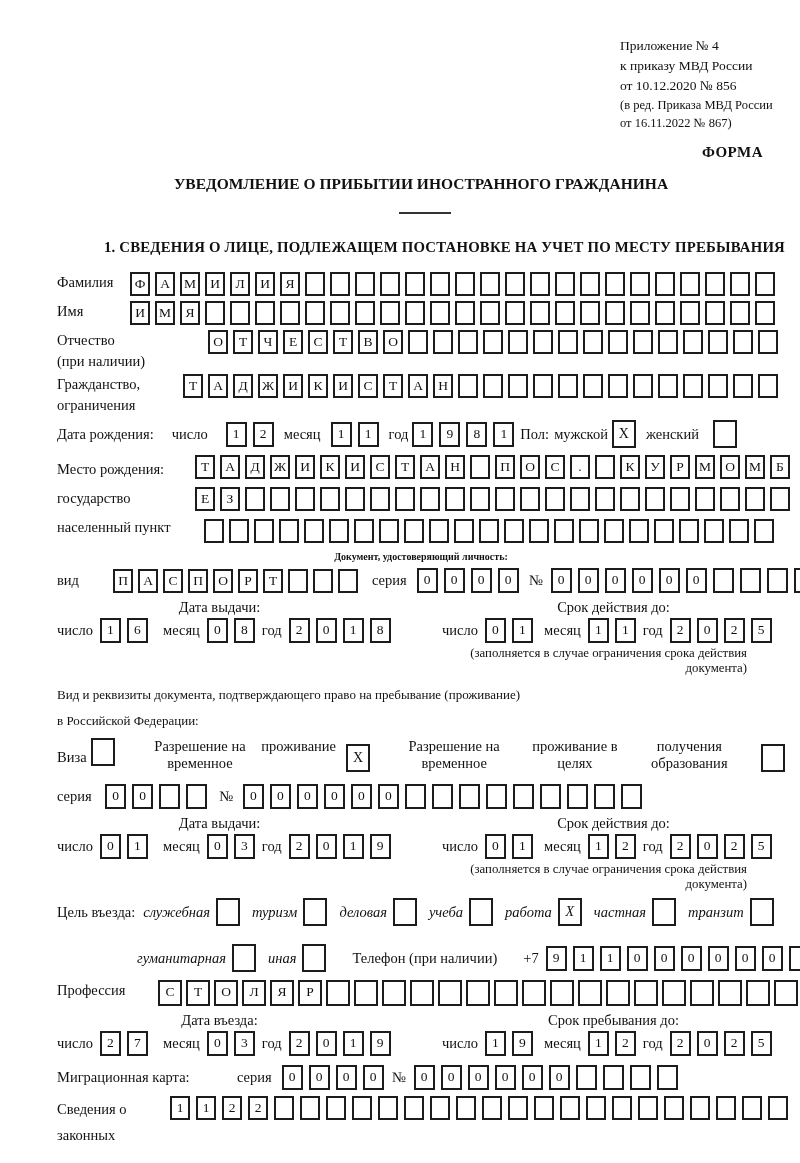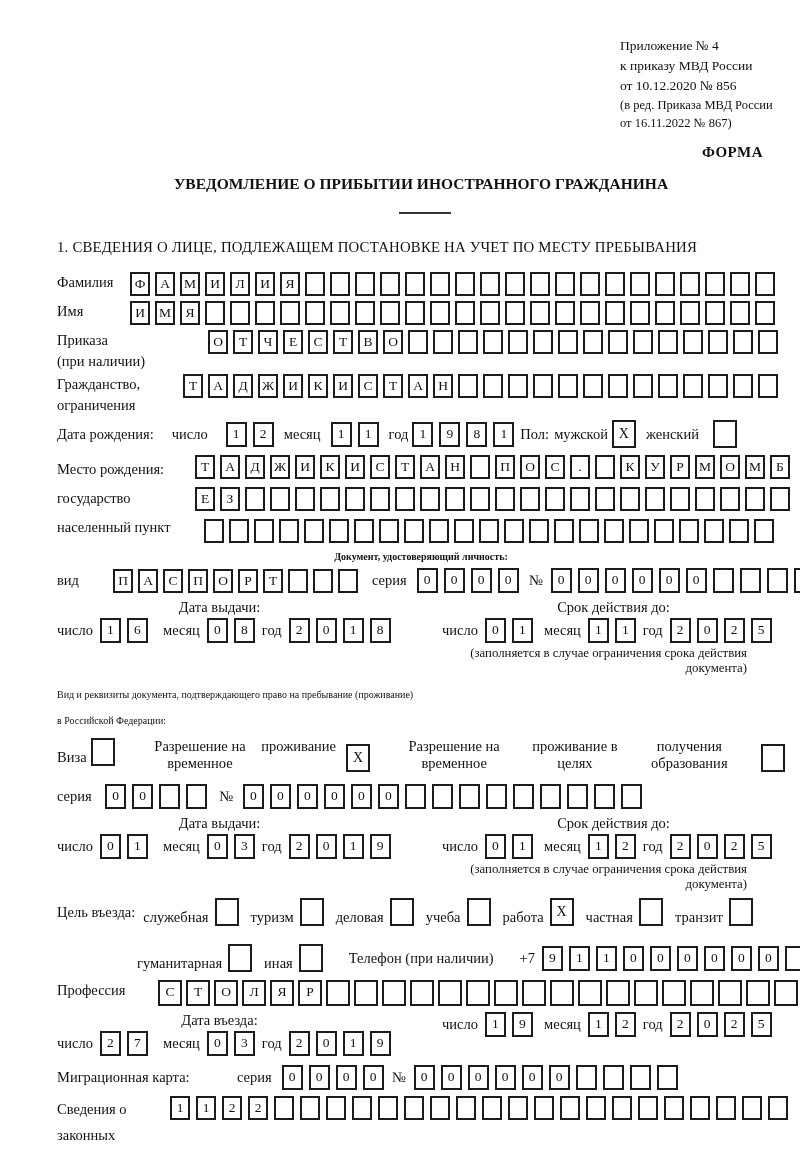--- a/index.html
+++ b/index.html
@@ -6,21 +6,21 @@
   body{
     width:800px;height:1163px;overflow:hidden;background:#fff;color:#111;
     font-family:"Liberation Serif","DejaVu Serif",serif;
   }
   .page{padding:36px 15px 10px 57px;position:relative;}
   .appendix{margin-left:563px;font-size:13.5px;line-height:20px;}
   .appendix .sub{font-size:12.5px;line-height:18px;}
   .forma{text-align:right;padding-right:22px;font-weight:bold;font-size:15px;margin-top:12px;letter-spacing:.5px;}
   .title{ text-align:center;font-weight:bold;font-size:15.5px;line-height:25px;margin-top:10px;}
   .title .uline{display:inline-block;width:52px;border-bottom:2px solid #333;height:14px;margin-left:8px;}
-  .sec1{font-weight:normal;font-size:14.8px;margin-top:18px;margin-bottom:16px;letter-spacing:.2px;}
+  .sec1{font-weight:bold;font-size:14.8px;margin-top:18px;margin-bottom:16px;letter-spacing:.2px;text-align:right;}
   .row{display:flex;align-items:flex-start;margin-bottom:5px;}
   .lbl{font-size:14.5px;line-height:21px;flex:none;}
   .lbl2{font-size:14.5px;line-height:21px;}
   .cells{display:flex;gap:5px;flex:none;}
   .cell{
     flex:none;width:16px;height:20px;border:2px solid #1c1c1c;
     font-size:13.5px;line-height:20px;text-align:center;background:#fff;
   }
   .cells.wide .cell{width:20px;height:22px;gap:4px;}
   .cells.wide{gap:4px;}
@@ -32,25 +32,25 @@
     font-size:14px;line-height:24px;text-align:center;vertical-align:middle;background:#fff;
   }
   .doc-head{text-align:center;font-weight:bold;font-size:10px;margin:8px 0 6px 0;}
   .datepair{display:flex;margin-top:6px;}
   .dp-left{width:385px;flex:none;}
   .dp-right{flex:1;}
   .dp-title{font-size:14.5px;text-align:center;margin-bottom:2px;}
   .dp-title.left-t{margin-left:-60px;}
   .dp-row{display:flex;align-items:center;gap:7px;font-size:14.5px;}
   .note{font-size:12.8px;text-align:right;margin-top:3px;padding-right:38px;}
-  .intro{font-size:10px;line-height:26px;}
+  .intro{font-size:13px;line-height:26px;}
   .res-row{display:flex;align-items:flex-start;margin-top:4px;font-size:14.5px;}
   .res-item{display:flex;align-items:flex-end;gap:10px;}
   .res-multi{display:flex;flex-direction:row;text-align:center;}
-  .purpose-opts{display:flex;align-items:flex-end;flex-wrap:nowrap;}
+  .purpose-opts{display:flex;align-items:center;flex-wrap:nowrap;font-style:italic;}
   .purpose-opts .plabel{margin:0 6px 0 12px;font-size:14.5px;}
   .purpose-opts .plabel:first-child{margin-left:8px;}
   .reps{display:flex;margin-top:6px;}
   .reps-labels{width:113px;flex:none;font-size:14.5px;line-height:26px;}
   .reps-cells > .cells{margin-bottom:9px;}
   .g10{width:10px;flex:none;}
   .g18{width:18px;flex:none;}
 </style>
 </head>
 <body>
@@ -133,21 +133,21 @@
         <span class="cell"></span>
         <span class="cell"></span>
         <span class="cell"></span>
         <span class="cell"></span>
         <span class="cell"></span>
       </span>
   </div>
 
   <div class="row" style="margin-bottom:2px;">
     <span style="width:151px;flex:none;">
-      <span class="lbl2" style="display:block">Приказа</span>
+      <span class="lbl2" style="display:block">Отчество</span>
       <span class="lbl2" style="display:block">(при наличии)</span>
     </span>
     <span class="cells">
         <span class="cell">О</span>
         <span class="cell">Т</span>
         <span class="cell">Ч</span>
         <span class="cell">Е</span>
         <span class="cell">С</span>
         <span class="cell">Т</span>
         <span class="cell">В</span>
@@ -600,20 +600,21 @@
         <span>год</span>
         <span class="dcells">
             <span class="cell">2</span>
             <span class="cell">0</span>
             <span class="cell">1</span>
             <span class="cell">9</span>
           </span>
       </div>
     </div>
     <div class="dp-right">
+      <div class="dp-title">Срок пребывания до:</div>
       <div class="dp-row">
         <span>число</span>
         <span class="dcells">
             <span class="cell">1</span>
             <span class="cell">9</span>
           </span>
         <span style="margin-left:4px">месяц</span>
         <span class="dcells">
             <span class="cell">1</span>
             <span class="cell">2</span>

